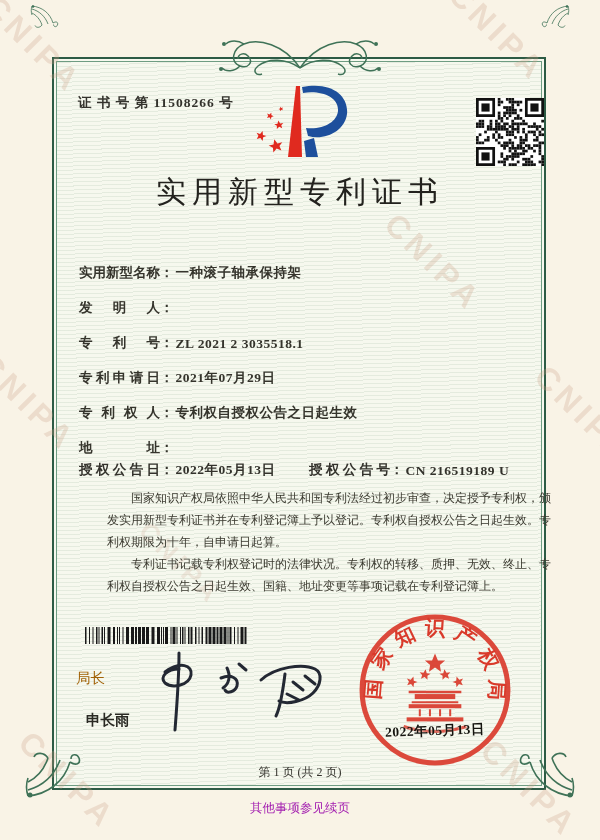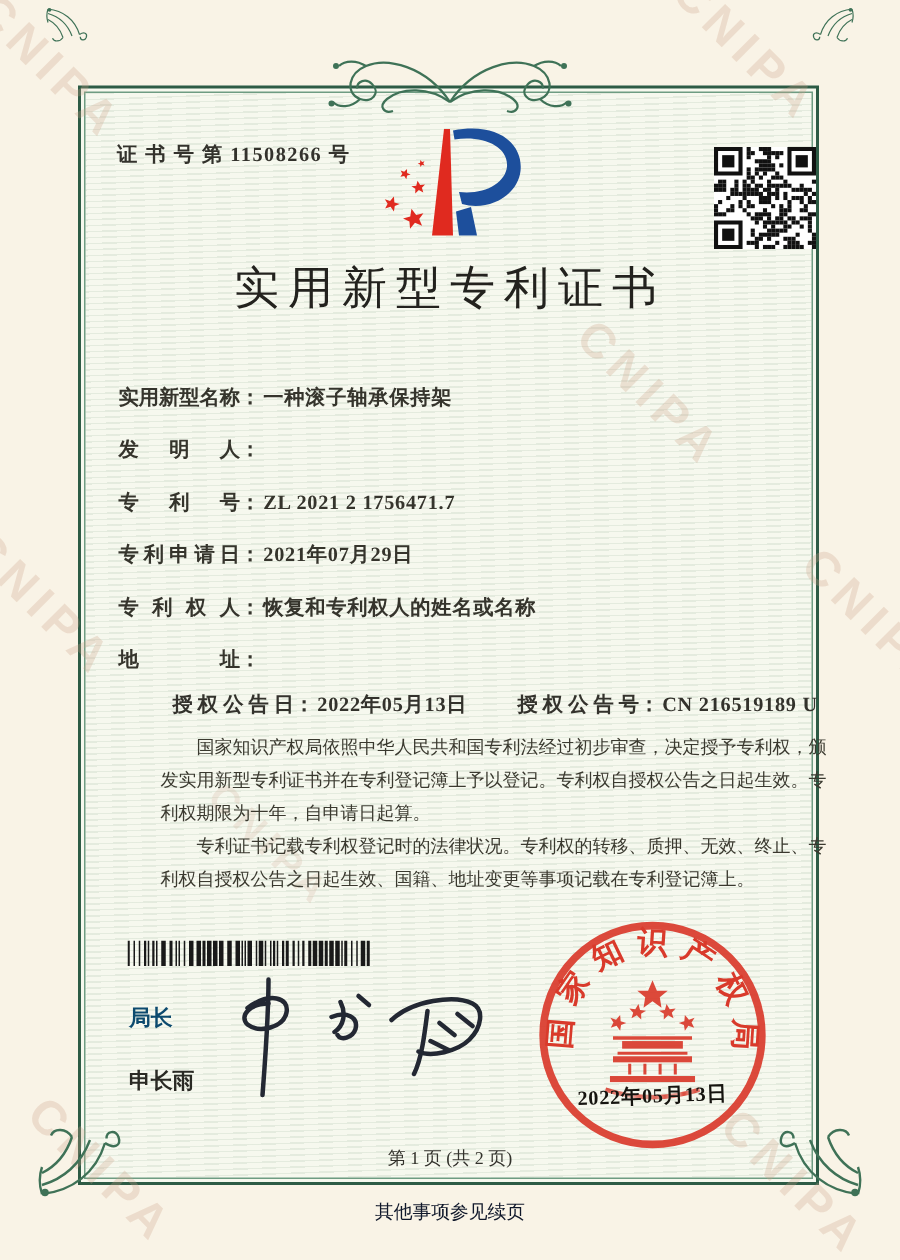--- a/index.html
+++ b/index.html
@@ -22,47 +22,47 @@
   .corner-bl{left:24px;top:748px;transform:scaleY(-1);}
   .corner-br{right:24px;top:748px;transform:scale(-1,-1);}
   
   .certno{position:absolute;left:78px;top:94px;font-size:13.5px;font-weight:600;letter-spacing:1px;z-index:2;}
   .logo{position:absolute;left:250px;top:84px;z-index:2;}
   .qr{position:absolute;left:476px;top:98px;width:68px;height:68px;z-index:2;background:#fff;}
   .title{position:absolute;left:0;right:0;top:172px;text-align:center;font-size:30px;font-weight:400;
          letter-spacing:6px;color:#23221e;z-index:2;}
   
   .fields{position:absolute;left:79px;top:247px;width:452px;z-index:2;}
-  .frow{display:flex;align-items:center;height:35px;font-size:13.5px;font-weight:600;color:#35342c;}
+  .frow{display:flex;align-items:flex-end;height:35px;font-size:13.5px;font-weight:600;color:#35342c;}
   .flabel{display:inline-block;width:81px;text-align:justify;text-align-last:justify;flex:none;}
   .fcolon{flex:none;margin-right:2px;}
   .fvalue{letter-spacing:0.5px;white-space:nowrap;}
   .grant{position:relative;height:35px;margin-top:4px;}
-  .gpair{display:flex;align-items:center;font-size:13.5px;font-weight:600;margin-left:36px;}
+  .gpair{display:flex;align-items:flex-end;font-size:13.5px;font-weight:600;}
   .gpair2{position:absolute;left:230px;top:0;}
   
   .paras{position:absolute;left:79px;top:487px;width:444px;z-index:2;font-size:12px;line-height:1.84;
          text-align:justify;color:#3a392f;margin-left:28px;}
   .paras p{margin:0;text-indent:2em;}
   
   .barcode{position:absolute;left:85px;top:627px;width:164px;height:17px;z-index:2;}
   
-  .sig-title{position:absolute;left:86px;top:669px;font-size:14.5px;font-weight:700;z-index:3;
-         font-family:"Liberation Sans","DejaVu Sans",sans-serif;color:#0c4a6e;}
+  .sig-title{position:absolute;left:76px;top:669px;font-size:14.5px;font-weight:400;z-index:3;
+         font-family:"Liberation Sans","DejaVu Sans",sans-serif;color:#a16207;}
   .sig-name{position:absolute;left:86px;top:697px;font-size:14.5px;font-weight:700;z-index:3;
          font-family:"Liberation Sans","DejaVu Sans",sans-serif;color:#2a2a24;margin-top:14px;}
   .sig-script{position:absolute;left:135px;top:648px;z-index:2;}
   
   .seal{position:absolute;left:356px;top:611px;width:158px;height:158px;z-index:2;}
   .seal-date{position:absolute;left:356px;top:722px;width:158px;text-align:center;font-size:13.5px;
          font-weight:700;color:#15140f;z-index:3;transform:rotate(-2deg);letter-spacing:0.5px;
          text-shadow:0 0 3px rgba(246,248,238,0.9);}
   
   .pagen{position:absolute;left:0;right:0;top:764px;text-align:center;font-size:12px;color:#33322c;z-index:2;}
-  .fnote{position:absolute;left:0;right:0;top:800px;text-align:center;font-size:12.5px;color:#0f172a;z-index:2;}
+  .fnote{position:absolute;left:0;right:0;top:800px;text-align:center;font-size:12.5px;color:#a21caf;z-index:2;}
 </style>
 </head>
 <body>
 
 <div class="page">
 
   <div class="wm" style="left:-28px;top:26px;">CNIPA</div>
   <div class="wm" style="left:436px;top:14px;">CNIPA</div>
   <div class="wm" style="left:372px;top:244px;">CNIPA</div>
   <div class="wm" style="left:-34px;top:384px;">CNIPA</div>
@@ -367,31 +367,31 @@
       <span class="fcolon">：</span>
       <span class="fvalue">一种滚子轴承保持架</span>
     </div>
     <div class="frow">
       <span class="flabel">发明人</span>
       <span class="fcolon">：</span>
     </div>
     <div class="frow">
       <span class="flabel">专利号</span>
       <span class="fcolon">：</span>
-      <span class="fvalue">ZL 2021 2 1756471.7</span>
+      <span class="fvalue">ZL 2021 2 3035518.1</span>
     </div>
     <div class="frow">
       <span class="flabel">专利申请日</span>
       <span class="fcolon">：</span>
       <span class="fvalue">2021年07月29日</span>
     </div>
     <div class="frow">
       <span class="flabel">专利权人</span>
       <span class="fcolon">：</span>
-      <span class="fvalue">恢复和专利权人的姓名或名称</span>
+      <span class="fvalue">专利权自授权公告之日起生效</span>
     </div>
     <div class="frow">
       <span class="flabel">地址</span>
       <span class="fcolon">：</span>
     </div>
     <div class="grant">
       <div class="gpair">
         <span class="flabel">授权公告日</span>
         <span class="fcolon">：</span>
         <span class="fvalue">2022年05月13日</span>

